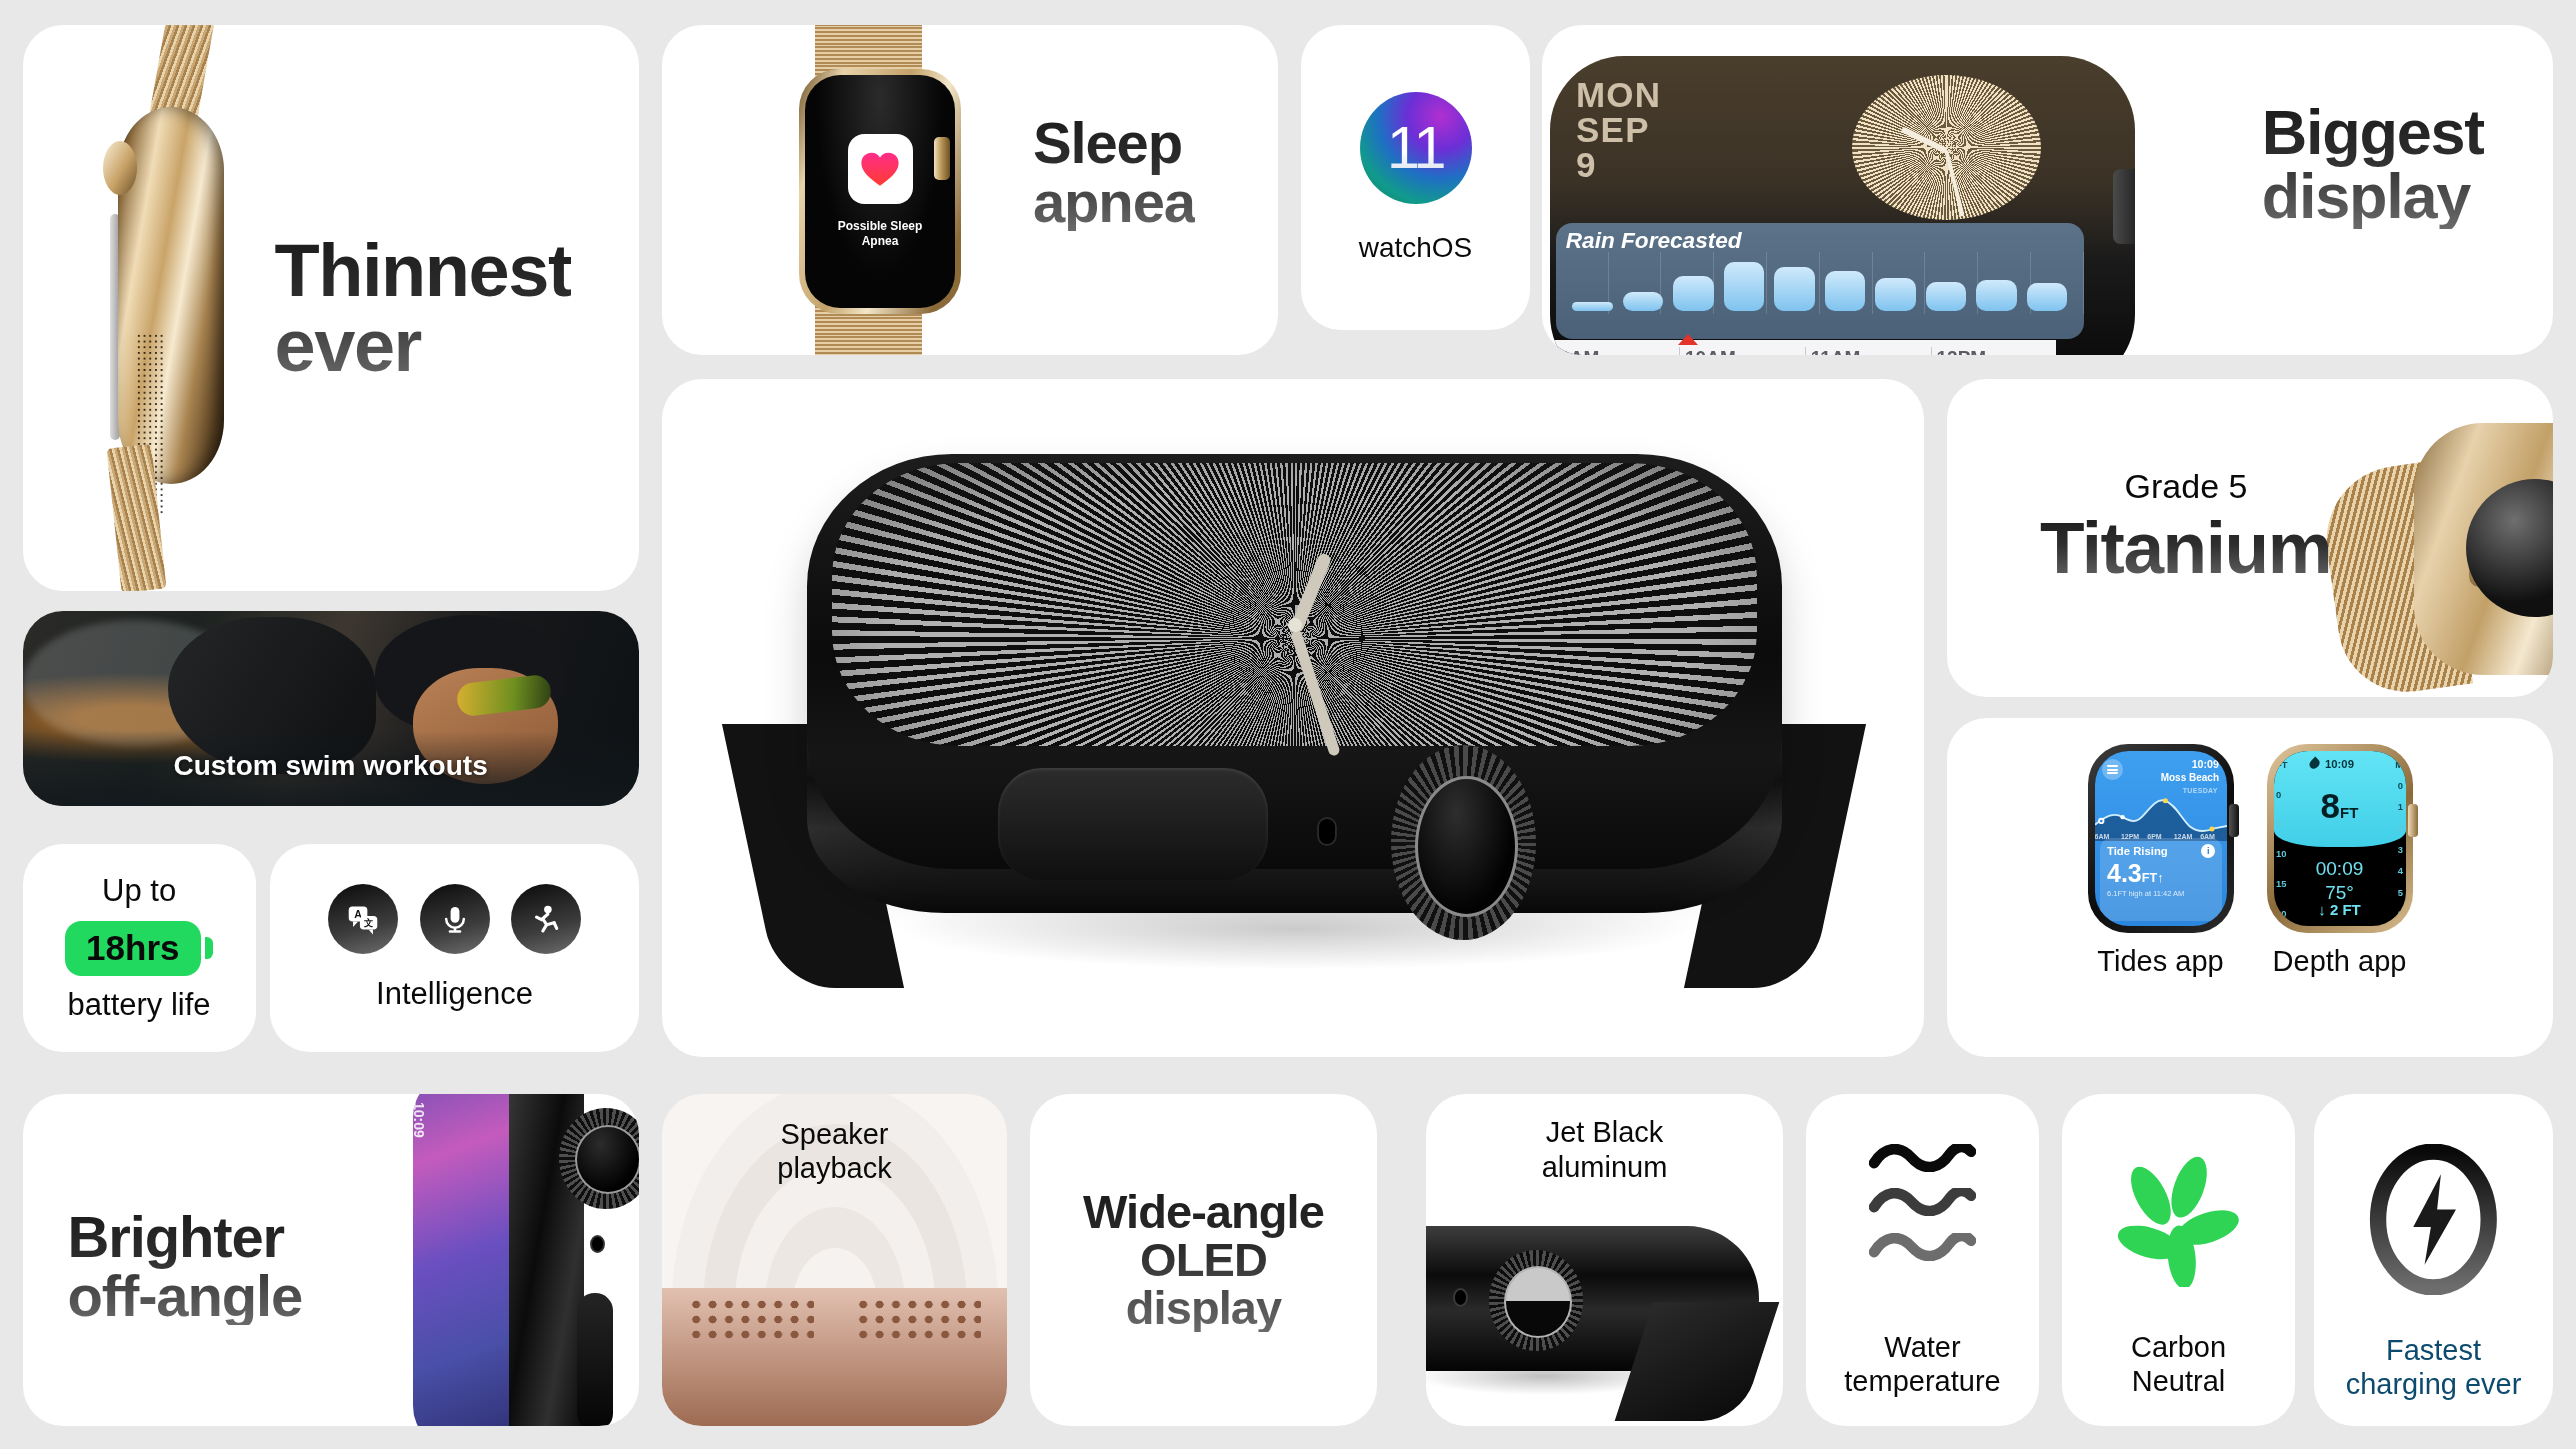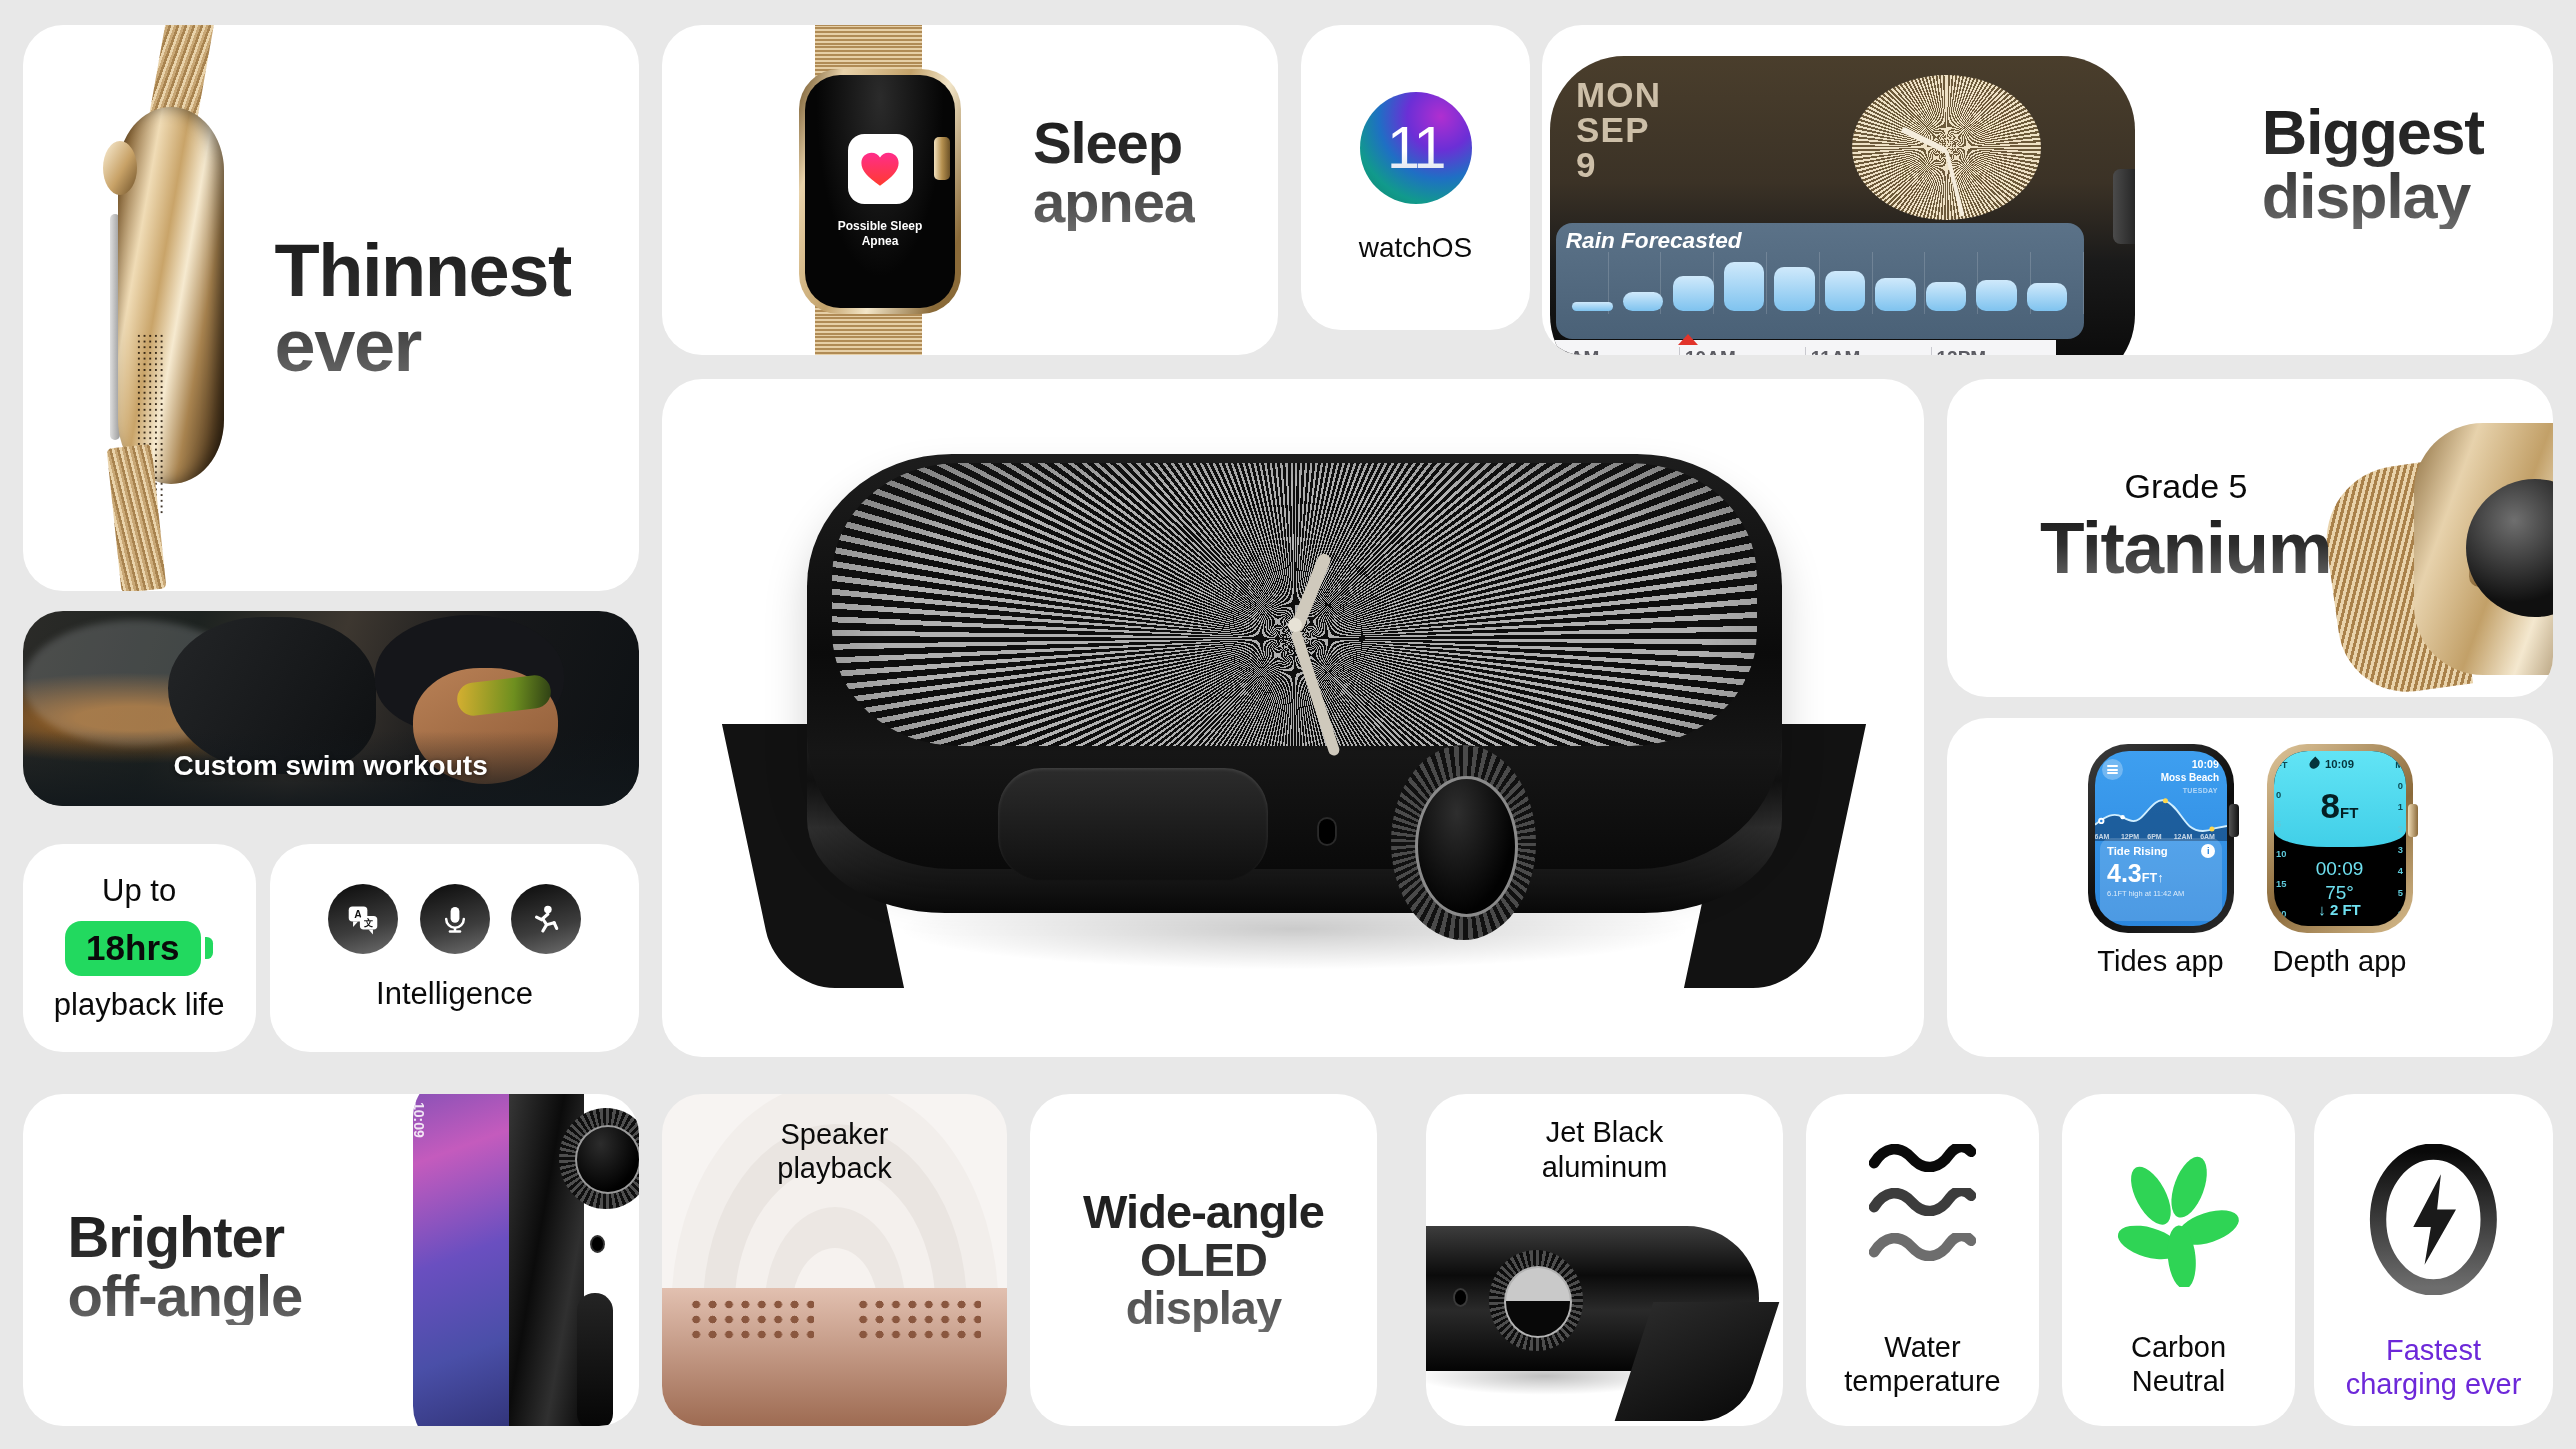--- a/index.html
+++ b/index.html
@@ -411,21 +411,21 @@
   
   #c-carbon { left: 2062px; top: 1094px; width: 233px; height: 332px; }
   .cn-leaf-wrap { position:absolute; left:0; right:0; top: 55px; height: 138px; }
   #c-carbon .lbl { position:absolute; left:0; right:0; bottom: 28px; text-align:center;
                    font-size: 29px; color:#0a0a0a; line-height:1.18; white-space: pre-line; }
 
   
   #c-charge { left: 2314px; top: 1094px; width: 239px; height: 332px; }
   .fc-ring { position:absolute; left:0; right:0; top: 50px; display:flex; justify-content:center; }
   #c-charge .lbl { position:absolute; left:0; right:0; bottom: 25px; text-align:center;
-                   font-size: 29px; color:#6d28d9; line-height:1.18; white-space: pre-line; }
+                   font-size: 29px; color:#0c4a6e; line-height:1.18; white-space: pre-line; }
 </style>
 </head>
 <body>
 
 <div class="grid">
 
   <div class="card" id="c-thinnest">
     <div class="gold-watch-side">
       <div class="gws-band"></div>
       <div class="gws-edge"></div>
@@ -538,21 +538,21 @@
     </div>
     <div class="cap-txt">Custom swim workouts</div>
   </div>
 
   <div class="card" id="c-batt">
     <div class="ttl">Up to</div>
     <div class="batt-wrap">
       <div class="batt-pill"><span class="batt-val">18hrs</span></div>
       <div class="batt-nub"></div>
     </div>
-    <div class="sub">playback life</div>
+    <div class="sub">battery life</div>
   </div>
 
   <div class="card" id="c-intel">
     <div class="intel-icons">
       <div class="intel-circ">
         <svg width="36" height="36" viewBox="0 0 58 58" fill="none">
           <rect x="6" y="9" width="30" height="24" rx="6" fill="#fff"></rect>
           <path d="M13 33 L13 42 L21 33Z" fill="#fff"></path>
           <text x="21" y="27" font-size="17" font-weight="bold" fill="#111" text-anchor="middle" font-family="Liberation Sans, sans-serif">A</text>
           <rect x="24" y="24" width="28" height="22" rx="6" fill="#fff"></rect>

